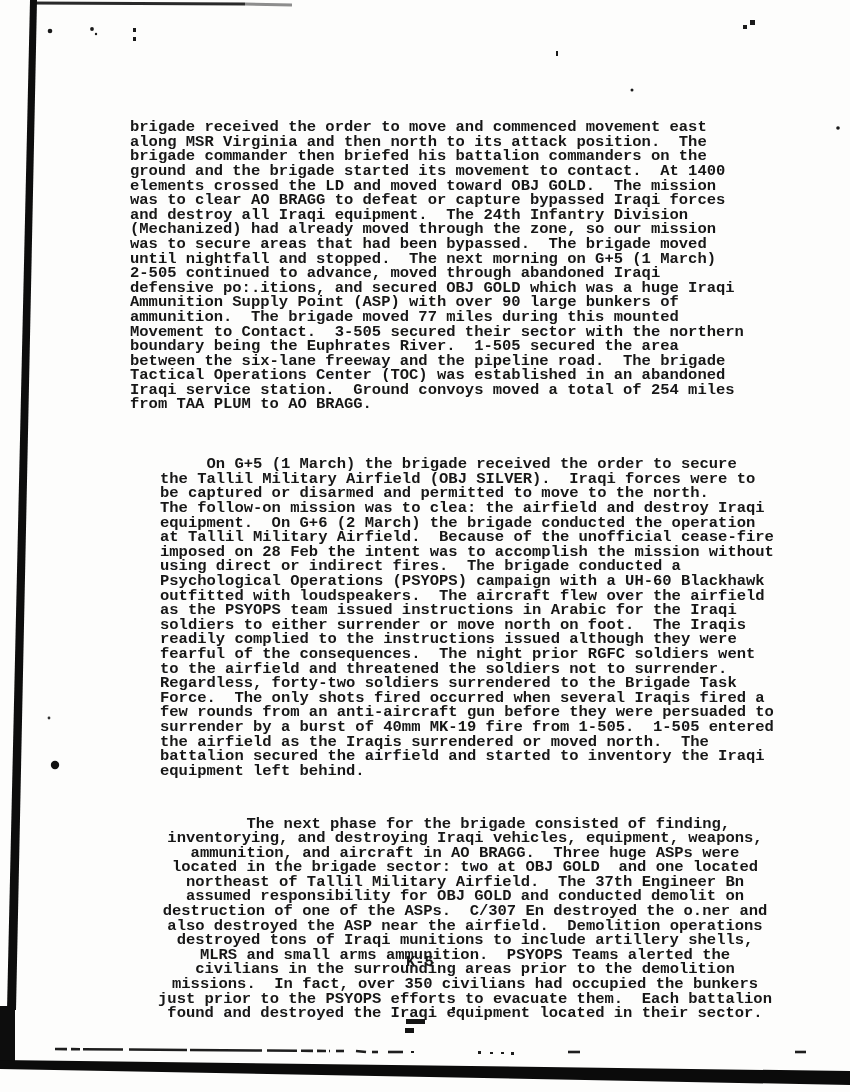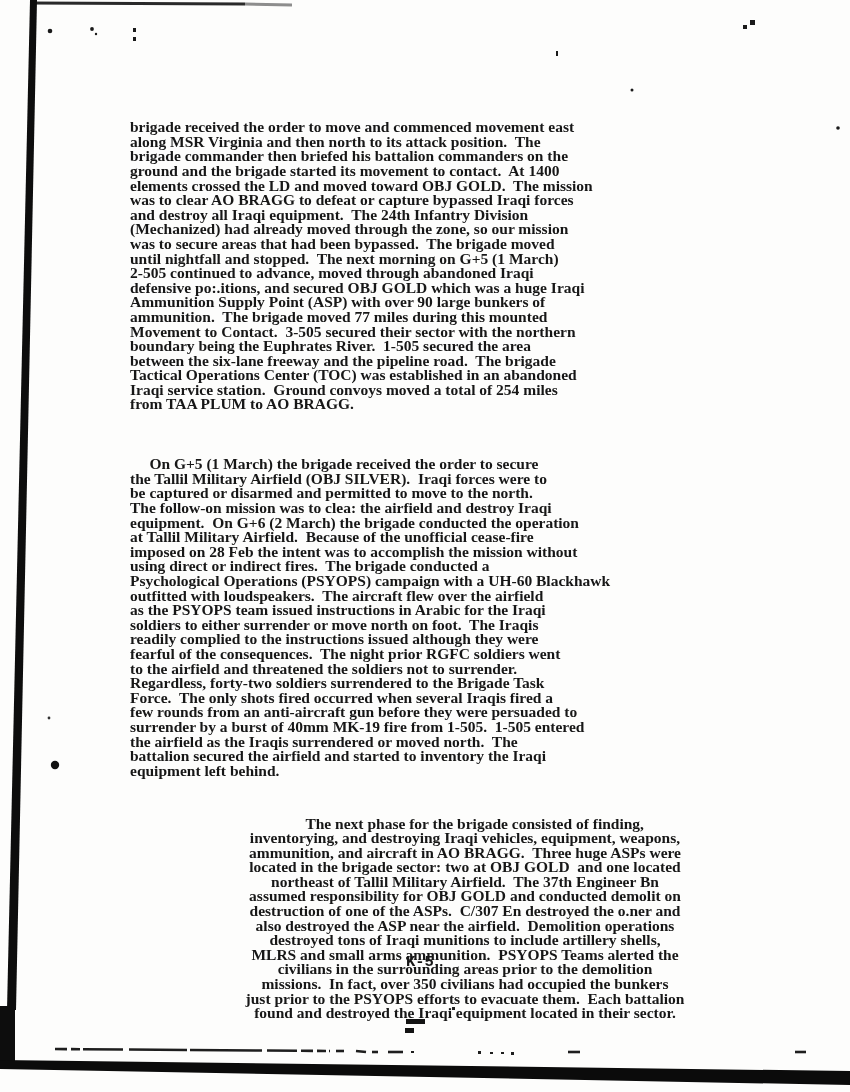--- a/index.html
+++ b/index.html
@@ -22,23 +22,23 @@
     left: 130px;
     top: 91px;
     width: 670px;
     color: #171717;
     font-weight: 700;
     font-size: 15.5px;
     line-height: 14.6px;
     white-space: pre-wrap;
     -webkit-font-smoothing: antialiased;
   }
-  .para { margin: 0; font-family: Liberation Serif, serif; }
+  .para { margin: 0; }
   .para-1 { margin-bottom: 16px; }
-  .para-2 { margin-bottom: 9px; }
+  .para-2 { margin-bottom: 9px; margin-left: 30px; }
   .para-3 { margin-bottom: 0; text-align: center; }
   .page-number {
     position: absolute;
     left: 406px;
     top: 955px;
     color: #171717;
     font-weight: 700;
     font-size: 15.5px;
     line-height: 15px;
   }

